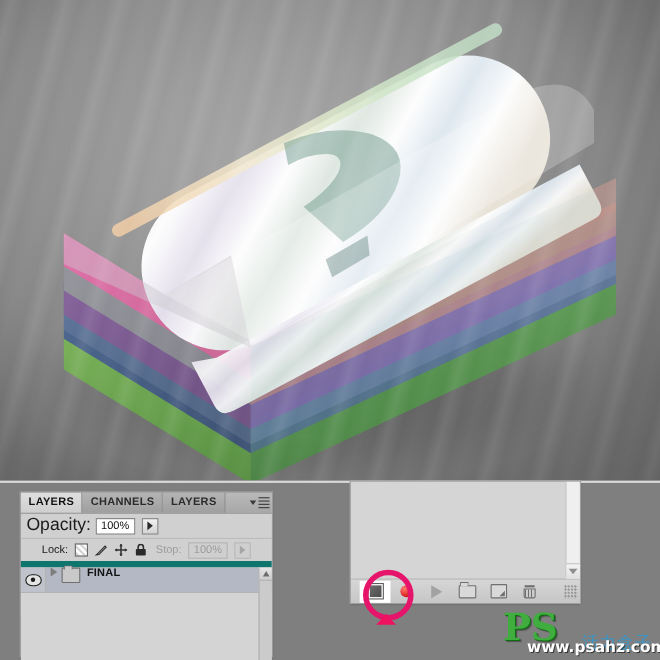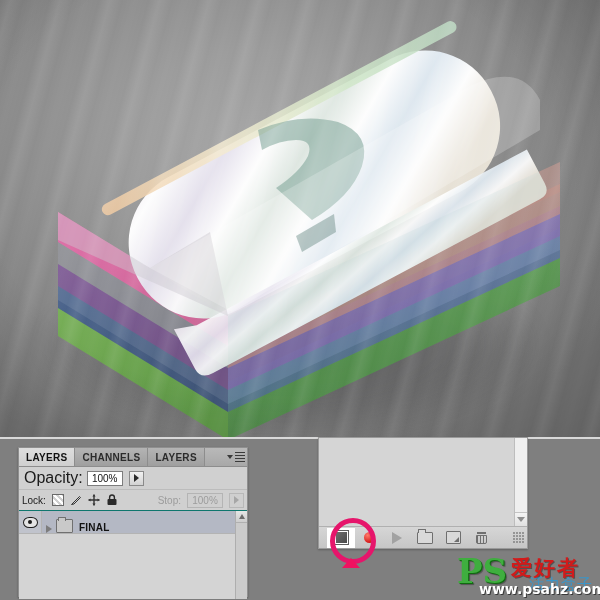--- a/index.html
+++ b/index.html
@@ -61,21 +61,21 @@
     border:1px solid #8f8f8f;
     box-shadow:0 1px 2px rgba(0,0,0,.30);
     font-size:11px;color:#1d1d1d;
     box-sizing:border-box;
   }
   .tabbar{
     height:18px;background:linear-gradient(#b9b9b9,#a8a8a8);
     border-bottom:1px solid #8d8d8d;display:flex;align-items:stretch;position:relative;
   }
   .tab{
-    display:flex;align-items:center;padding:4px 7px;
+    display:flex;align-items:flex-end;padding:4px 7px;
     font-size:10px;font-weight:bold;color:#2b2b2b;letter-spacing:.3px;
     border-right:1px solid #8d8d8d;
     background:linear-gradient(#b4b4b4,#9f9f9f);
   }
   .tab.active{
     background:linear-gradient(#dedede,#cfcfcf);
     color:#111;
   }
   .panel-menu{
     position:absolute;right:4px;top:3px;width:16px;height:12px;
@@ -104,42 +104,42 @@
     width:34px;height:13px;background:#fff;border:1px solid #7d7d7d;
     font-size:10px;display:flex;align-items:center;justify-content:center;color:#101010;
   }
   .op-btn{
     width:13px;height:13px;background:linear-gradient(#f2f2f2,#d2d2d2);border:1px solid #8a8a8a;
     display:flex;align-items:center;justify-content:center;margin-left:2px;
   }
   .caret-rt{width:0;height:0;border-top:4px solid transparent;border-bottom:4px solid transparent;border-left:5px solid #2a2a2a;}
 
   .row-lock{
-    height:20px;display:flex;align-items:center;gap:6px;padding:0 3px;
-    background:#d0d0d0;border-bottom:1px solid #0f766e;text-align:center;
+    height:20px;display:flex;align-items:center;gap:6px;padding:0 19px;
+    background:#d0d0d0;border-bottom:6px solid #0f766e;text-align:center;
   }
   .lock-label{font-size:10px;color:#1a1a1a;}
   .lk{width:12px;height:12px;display:flex;align-items:center;justify-content:center;}
   .lk-check{
     width:10px;height:10px;border:1px solid #6a6a6a;
     background:
       linear-gradient(45deg,#ffffff 25%,#cfcfcf 25%,#cfcfcf 50%,#ffffff 50%,#ffffff 75%,#cfcfcf 75%);
     background-size:6px 6px;
   }
   .fill-label{margin-left:auto;font-size:10px;color:#9c9c9c;}
   .fill-val{
     width:34px;height:13px;background:#cfcfcf;border:1px solid #b4b4b4;
     font-size:10px;display:flex;align-items:center;justify-content:center;color:#9c9c9c;
   }
   .fill-btn{width:13px;height:13px;background:#cfcfcf;border:1px solid #b8b8b8;display:flex;align-items:center;justify-content:center;}
   .caret-rt-dim{width:0;height:0;border-top:4px solid transparent;border-bottom:4px solid transparent;border-left:5px solid #a6a6a6;}
 
   .layer-list{position:relative;background:#d4d4d4;height:88px;}
   .layer-row{
-    display:flex;align-items:flex-end;height:22px;
+    display:flex;align-items:flex-start;height:22px;
     border-bottom:1px solid #b3b3b3;background:#d4d4d4;position:relative;
   }
   .layer-row.selected{background:#b4b8c4;}
   .eye-cell{
     width:22px;height:100%;display:flex;align-items:center;justify-content:center;
     border-right:1px solid #b3b3b3;background:#cfcfcf;
   }
   .layer-row.selected .eye-cell{background:#c0c3cc;}
   .eye{
     width:13px;height:9px;border:1.2px solid #1c1c1c;border-radius:50% / 60%;
@@ -543,18 +543,17 @@
         <div class="grip"></div>
       </div>
     </div>
   </div>
 
   <div class="hl-circle"></div>
   <div class="callout-arrow"></div>
 
   <div class="wm">
     <div class="wm-ps">PS</div>
-    <div class="wm-cn">爱好者</div>
     <div class="wm-cn2">活力盒子</div>
     <div class="wm-url">www.psahz.com</div>
   </div>
 
 </div>
 
 </body></html>

